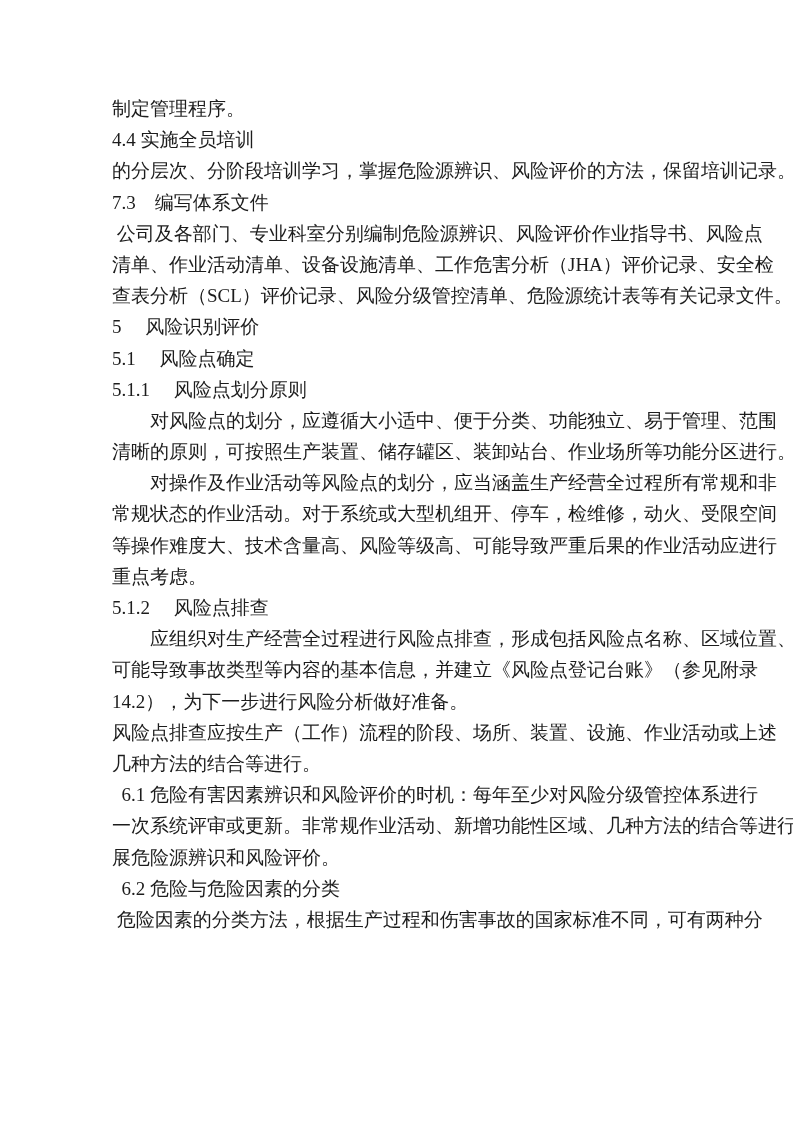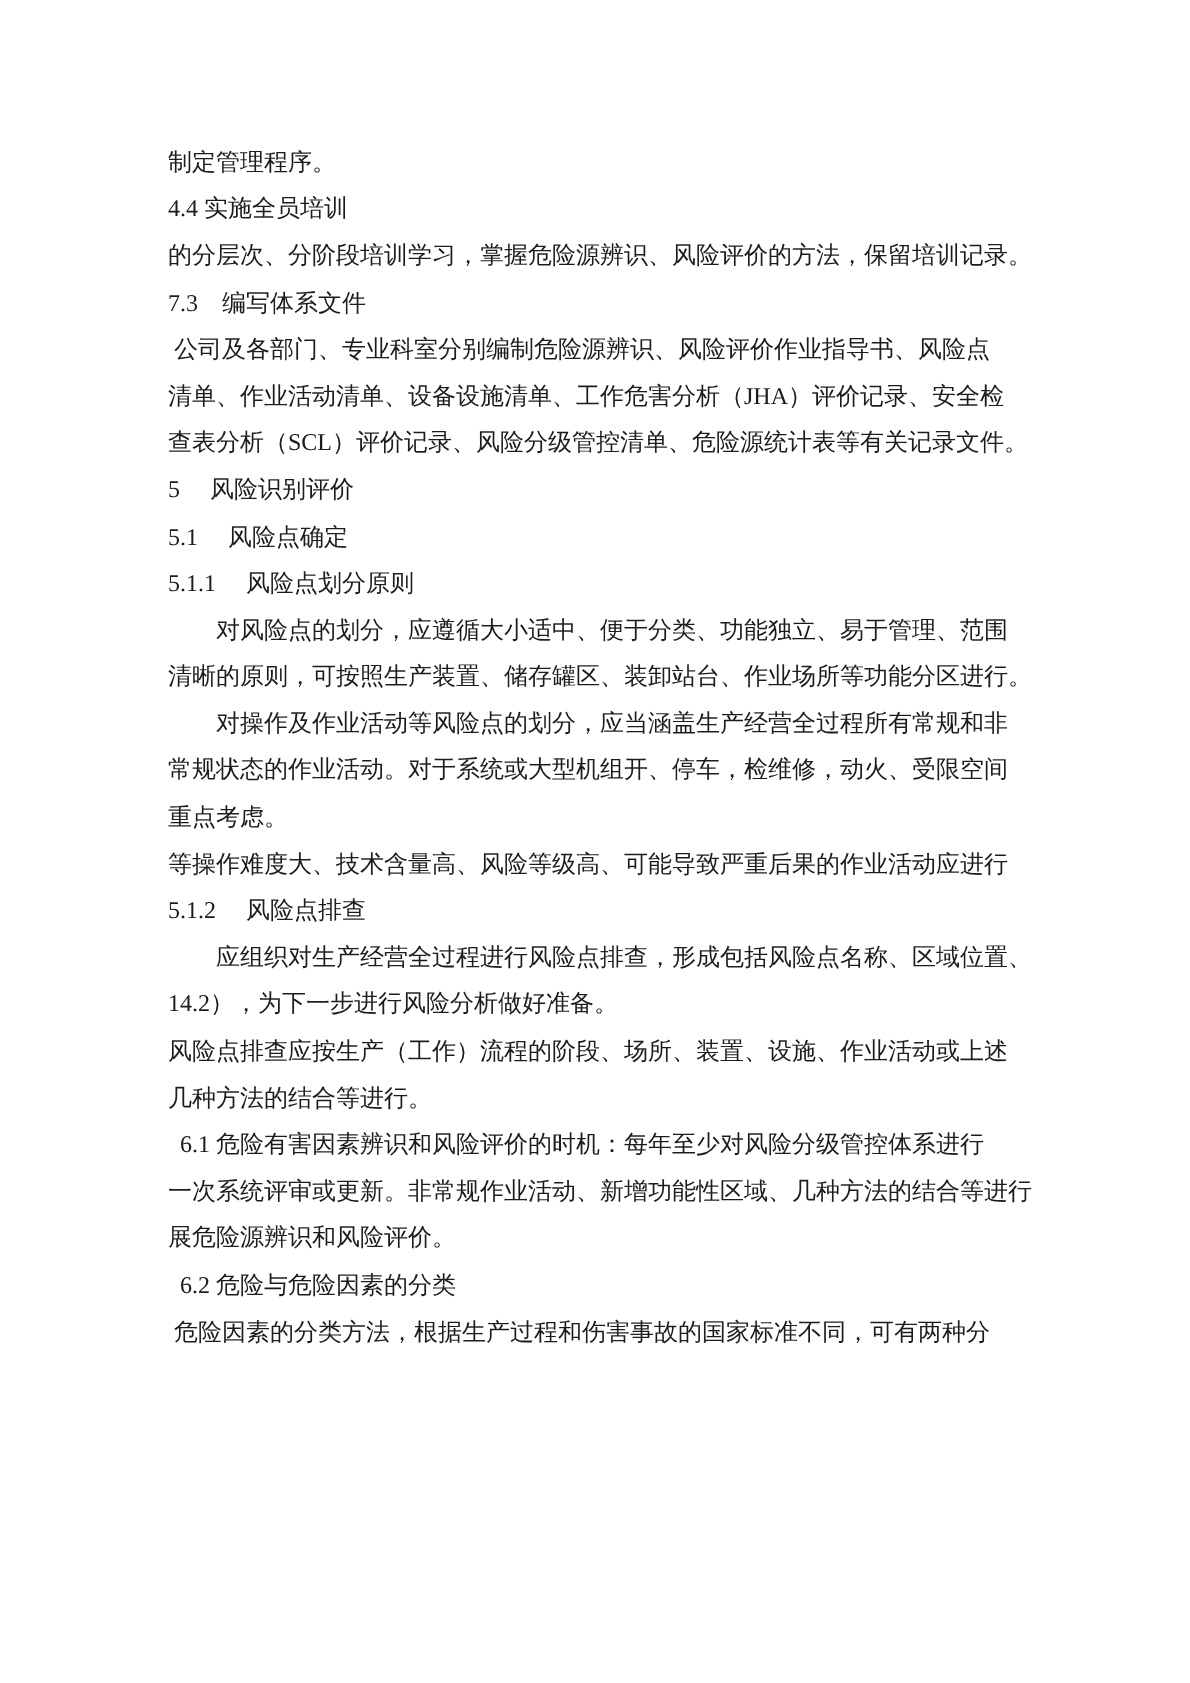--- a/index.html
+++ b/index.html
@@ -14,21 +14,21 @@
     background: #ffffff;
     overflow: hidden;
     font-family: "Liberation Serif", "DejaVu Serif", serif;
   }
   .text-block {
     position: absolute;
     left: 112px;
     top: 93px;
     width: 600px;
     color: #1c1c1c;
-    font-size: 16px;
+    font-size: 19px;
     line-height: 31.2px;
     letter-spacing: 0px;
     text-align: left;
   }
   .doc-line {
     white-space: pre;   
     height: 31.2px;
   }
 </style>
 </head>
@@ -43,24 +43,25 @@
       <div class="doc-line"> 公司及各部门、专业科室分别编制危险源辨识、风险评价作业指导书、风险点</div>
       <div class="doc-line">清单、作业活动清单、设备设施清单、工作危害分析（JHA）评价记录、安全检</div>
       <div class="doc-line">查表分析（SCL）评价记录、风险分级管控清单、危险源统计表等有关记录文件。</div>
       <div class="doc-line">5　 风险识别评价</div>
       <div class="doc-line">5.1　 风险点确定</div>
       <div class="doc-line">5.1.1　 风险点划分原则</div>
       <div class="doc-line">　　对风险点的划分，应遵循大小适中、便于分类、功能独立、易于管理、范围</div>
       <div class="doc-line">清晰的原则，可按照生产装置、储存罐区、装卸站台、作业场所等功能分区进行。</div>
       <div class="doc-line">　　对操作及作业活动等风险点的划分，应当涵盖生产经营全过程所有常规和非</div>
       <div class="doc-line">常规状态的作业活动。对于系统或大型机组开、停车，检维修，动火、受限空间</div>
+      <div class="doc-line">等操作难度大、技术含量高、风险等级高、可能导致严重后果的作业活动应进行</div>
       <div class="doc-line">重点考虑。</div>
-      <div class="doc-line">等操作难度大、技术含量高、风险等级高、可能导致严重后果的作业活动应进行</div>
       <div class="doc-line">5.1.2　 风险点排查</div>
       <div class="doc-line">　　应组织对生产经营全过程进行风险点排查，形成包括风险点名称、区域位置、</div>
+      <div class="doc-line">可能导致事故类型等内容的基本信息，并建立《风险点登记台账》（参见附录</div>
       <div class="doc-line">14.2），为下一步进行风险分析做好准备。</div>
       <div class="doc-line">风险点排查应按生产（工作）流程的阶段、场所、装置、设施、作业活动或上述</div>
       <div class="doc-line">几种方法的结合等进行。</div>
       <div class="doc-line">  6.1 危险有害因素辨识和风险评价的时机：每年至少对风险分级管控体系进行</div>
       <div class="doc-line">一次系统评审或更新。非常规作业活动、新增功能性区域、几种方法的结合等进行</div>
       <div class="doc-line">展危险源辨识和风险评价。</div>
       <div class="doc-line">  6.2 危险与危险因素的分类</div>
       <div class="doc-line"> 危险因素的分类方法，根据生产过程和伤害事故的国家标准不同，可有两种分</div>
     </div>
 </div>

